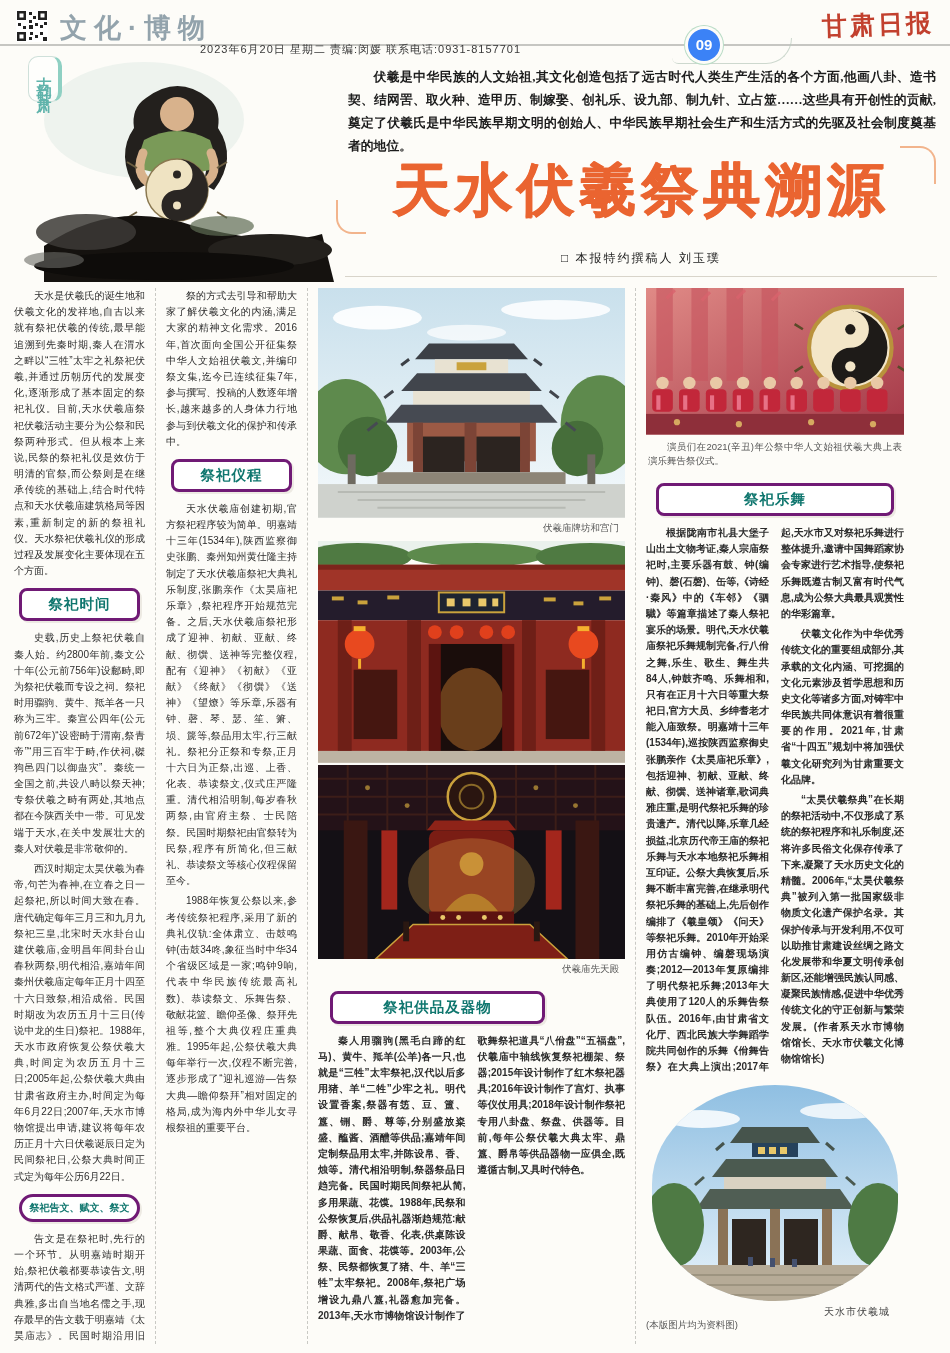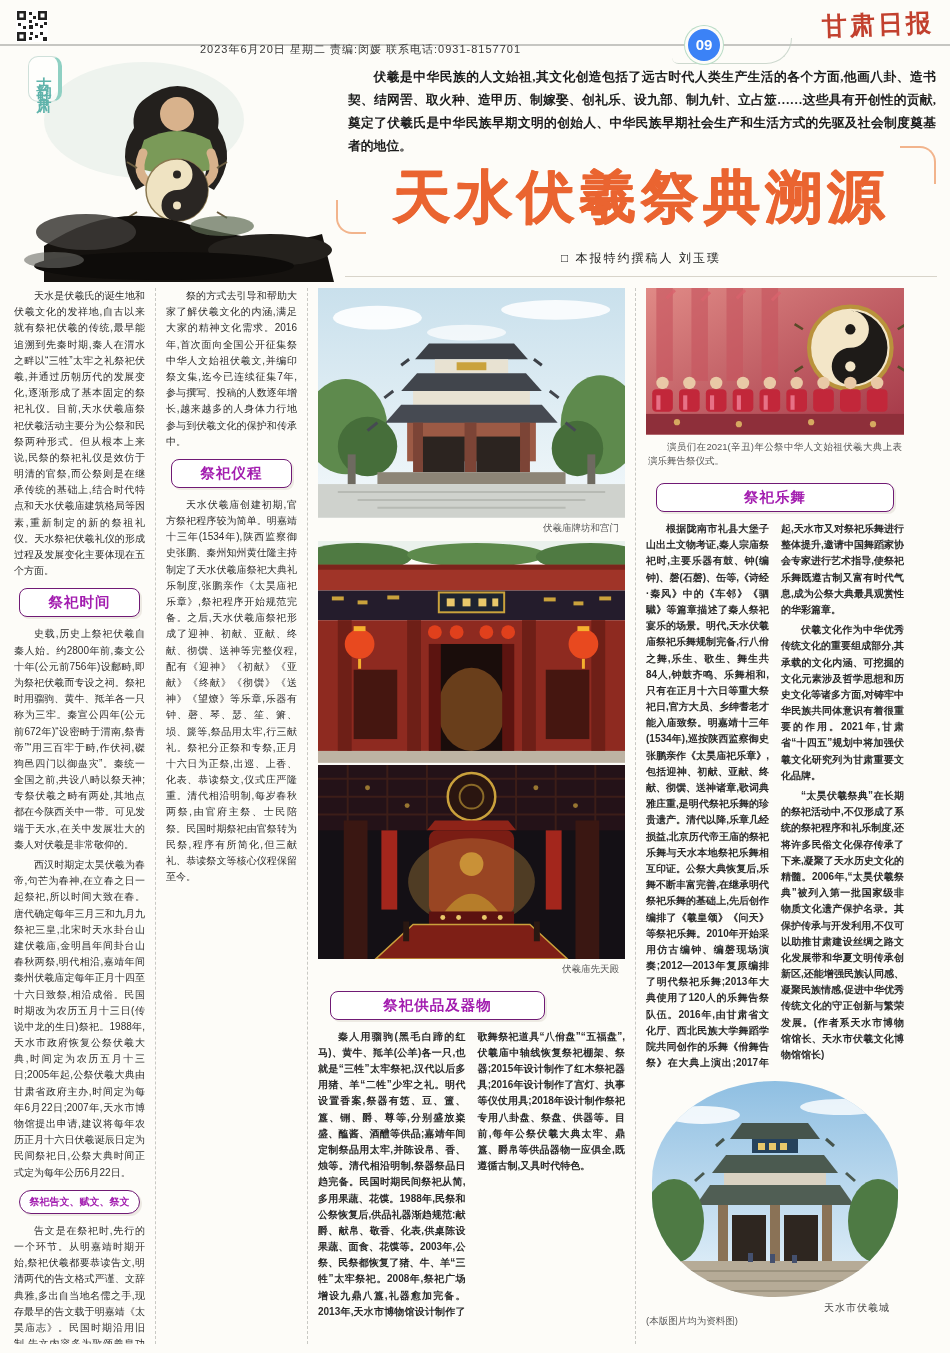--- a/index.html
+++ b/index.html
@@ -22,41 +22,41 @@
   
   .art-box { position:absolute; left:14px; top:50px; width:320px; height:232px; }
   .art-box svg { width:100%; height:100%; }
   .col-label { position:absolute; left:14px; top:6px; writing-mode:vertical-rl; font-size:15px; font-weight:bold;
     color:#5fb3ab; letter-spacing:7px; padding:8px 5px; border:1px solid #cfe0da; border-radius:10px;
     background:rgba(255,255,255,.55); border-right:4px solid #8fd0c3; }
 
   
   .intro { position:absolute; left:348px; top:66px; width:588px; font-family:"Liberation Serif", serif;
     font-weight:bold; font-size:12.8px; line-height:1.8; color:#1c1c1c; text-align:justify; text-indent:2em; }
-  .main-title { position:absolute; left:345px; top:159px; width:592px; text-align:center; font-weight:900;
+  .main-title { position:absolute; left:345px; top:152px; width:592px; text-align:center; font-weight:900;
     font-size:57px; color:#ea6430; letter-spacing:5px; text-shadow:1px 0 0 #ea6430, 0 1px 0 #ea6430; white-space:nowrap; }
   .byline { position:absolute; left:345px; top:250px; width:592px; text-align:center; font-size:12px; color:#222; letter-spacing:2px; }
   .title-rule { position:absolute; left:345px; top:276px; width:592px; height:1px; background:#d8d4ca; }
   .corner-tr { position:absolute; left:900px; top:146px; width:36px; height:38px; border-top:2px solid #f2b48c;
     border-right:2px solid #f2b48c; border-radius:0 16px 0 0; }
   .corner-bl { position:absolute; left:336px; top:200px; width:30px; height:34px; border-bottom:2px solid #f2b48c;
     border-left:2px solid #f2b48c; border-radius:0 0 0 16px; }
 
   
   .body-grid { position:absolute; left:14px; top:288px; width:922px; height:1056px; display:flex; }
   .bcol { overflow:hidden; }
   .bcol.div { border-right:1px dashed #c9c9c4; padding-right:10px; margin-right:10px; }
   .c1 { width:142px; }
   .c2 { width:142px; }
   .c3 { width:318px; }
   .c4 { width:258px; }
 
   .para { font-size:10px; line-height:1.62; color:#2c2c2c; text-align:justify; text-indent:2em; margin-bottom:4px; }
   .sec-head { display:block; margin:9px auto 9px; width:92%; text-align:center; font-weight:bold; font-size:14.5px;
-    color:#a21caf; border:1px solid #701a75; border-radius:8px; padding:4px 2px; background:#fff;
+    color:#0f766e; border:3px solid #701a75; border-radius:8px; padding:4px 2px; background:#fff;
     box-shadow:2px 2px 0 rgba(120,110,80,.12); letter-spacing:1px; }
   .sec-head.small { font-size:10px; letter-spacing:0;border-radius:18px; }
   .sec-head.left { width:70%; margin-left:12px; }
 
   figure { margin:0 0 2px 0; }
   figure svg { display:block; width:100%; }
   .capt { font-size:9.5px; color:#555; text-align:right; padding:2px 6px 6px 0; }
   .capt.indent { text-align:justify; text-indent:2em; padding:3px 2px 6px; line-height:1.5; }
 
   .twocol { column-count:2; column-gap:12px; column-fill:auto;font-weight:bold; }
@@ -93,20 +93,21 @@
       <rect x="19" y="13" width="3" height="3"></rect>
         <rect x="24" y="15" width="3" height="3"></rect>
         <rect x="28" y="12" width="3" height="3"></rect>
       <rect x="14" y="22" width="3" height="3"></rect>
         <rect x="19" y="25" width="3" height="3"></rect>
         <rect x="24" y="22" width="3" height="3"></rect>
       <rect x="27" y="27" width="4" height="4"></rect>
         <rect x="13" y="27" width="3" height="3"></rect>
     </g>
   </svg>
+  <div class="sec-title">文化·博物</div>
   <div class="dateline">2023年6月20日  星期二  责编:闵媛  联系电话:0931-8157701</div>
   <div class="badge-swash"></div>
   <div class="page-badge">09</div>
   <div class="masthead">甘肃日报</div>
 
   <div class="art-box">
     <svg viewBox="0 0 320 232">
       <ellipse cx="130" cy="70" rx="100" ry="58" fill="#eef3ee"></ellipse>
       <path d="M132 48 q32 -24 62 0 q13 10 10 30 q20 30 -4 62 l-11 -6 q9 -27 -6 -45 l-42 0 q-17 18 -8 45 l-11 6 q-21 -35 -2 -62 q-3 -20 12 -30z" fill="#23201d"></path>
       <circle cx="163" cy="64" r="17" fill="#d8b28c"></circle>
@@ -144,20 +145,21 @@
       <p class="para">史载,历史上祭祀伏羲自秦人始。约2800年前,秦文公十年(公元前756年)设鄜畤,即为祭祀伏羲而专设之祠。祭祀时用骝驹、黄牛、羝羊各一只称为三牢。秦宣公四年(公元前672年)“设密畤于渭南,祭青帝”“用三百牢于畤,作伏祠,磔狗邑四门以御蛊灾”。秦统一全国之前,共设八畤以祭天神;专祭伏羲之畤有两处,其地点都在今陕西关中一带。可见发端于天水,在关中发展壮大的秦人对伏羲是非常敬仰的。</p>
       <p class="para">西汉时期定太昊伏羲为春帝,句芒为春神,在立春之日一起祭祀,所以时间大致在春。唐代确定每年三月三和九月九祭祀三皇,北宋时天水卦台山建伏羲庙,金明昌年间卦台山春秋两祭,明代相沿,嘉靖年间秦州伏羲庙定每年正月十四至十六日致祭,相沿成俗。民国时期改为农历五月十三日(传说中龙的生日)祭祀。1988年,天水市政府恢复公祭伏羲大典,时间定为农历五月十三日;2005年起,公祭伏羲大典由甘肃省政府主办,时间定为每年6月22日;2007年,天水市博物馆提出申请,建议将每年农历正月十六日伏羲诞辰日定为民间祭祀日,公祭大典时间正式定为每年公历6月22日。</p>
       <span class="sec-head small">祭祀告文、赋文、祭文</span>
       <p class="para">告文是在祭祀时,先行的一个环节。从明嘉靖时期开始,祭祀伏羲都要恭读告文,明清两代的告文格式严谨、文辞典雅,多出自当地名儒之手,现存最早的告文载于明嘉靖《太昊庙志》。民国时期沿用旧制,告文内容多为歌颂羲皇功德、祈求风调雨顺。1988年天水市政府恢复公祭大典后,祭文由专人撰写,既继承传统祭文体例,又融入时代内容,歌颂伏羲肇启文明的功绩,表达海内外中华儿女寻根祭祖、祈福中华的心愿。近年来,祭文还面向全国公开征集,影响日益扩大。</p>
     </div>
 
     <div class="bcol div c2">
       <p class="para">祭的方式去引导和帮助大家了解伏羲文化的内涵,满足大家的精神文化需求。2016年,首次面向全国公开征集祭中华人文始祖伏羲文,并编印祭文集,迄今已连续征集7年,参与撰写、投稿的人数逐年增长,越来越多的人身体力行地参与到伏羲文化的保护和传承中。</p>
       <span class="sec-head">祭祀仪程</span>
       <p class="para">天水伏羲庙创建初期,官方祭祀程序较为简单。明嘉靖十三年(1534年),陕西监察御史张鹏、秦州知州黄仕隆主持制定了天水伏羲庙祭祀大典礼乐制度,张鹏亲作《太昊庙祀乐章》,祭祀程序开始规范完备。之后,天水伏羲庙祭祀形成了迎神、初献、亚献、终献、彻馔、送神等完整仪程,配有《迎神》《初献》《亚献》《终献》《彻馔》《送神》《望燎》等乐章,乐器有钟、磬、琴、瑟、笙、箫、埙、篪等,祭品用太牢,行三献礼。祭祀分正祭和专祭,正月十六日为正祭,出巡、上香、化表、恭读祭文,仪式庄严隆重。清代相沿明制,每岁春秋两祭,由官府主祭、士民陪祭。民国时期祭祀由官祭转为民祭,程序有所简化,但三献礼、恭读祭文等核心仪程保留至今。</p>
+      <p class="para">1988年恢复公祭以来,参考传统祭祀程序,采用了新的典礼仪轨:全体肃立、击鼓鸣钟(击鼓34咚,象征当时中华34个省级区域是一家;鸣钟9响,代表中华民族传统最高礼数)、恭读祭文、乐舞告祭、敬献花篮、瞻仰圣像、祭拜先祖等,整个大典仪程庄重典雅。1995年起,公祭伏羲大典每年举行一次,仪程不断完善,逐步形成了“迎礼巡游—告祭大典—瞻仰祭拜”相对固定的格局,成为海内外中华儿女寻根祭祖的重要平台。</p>
     </div>
 
     <div class="bcol div c3">
       <figure>
         <svg viewBox="0 0 310 232">
           <defs>
             <linearGradient id="sky1" x1="0" y1="0" x2="0" y2="1">
               <stop offset="0" stop-color="#c9e0ec"></stop>
                 <stop offset="1" stop-color="#f4f9fb"></stop>
             </linearGradient>

